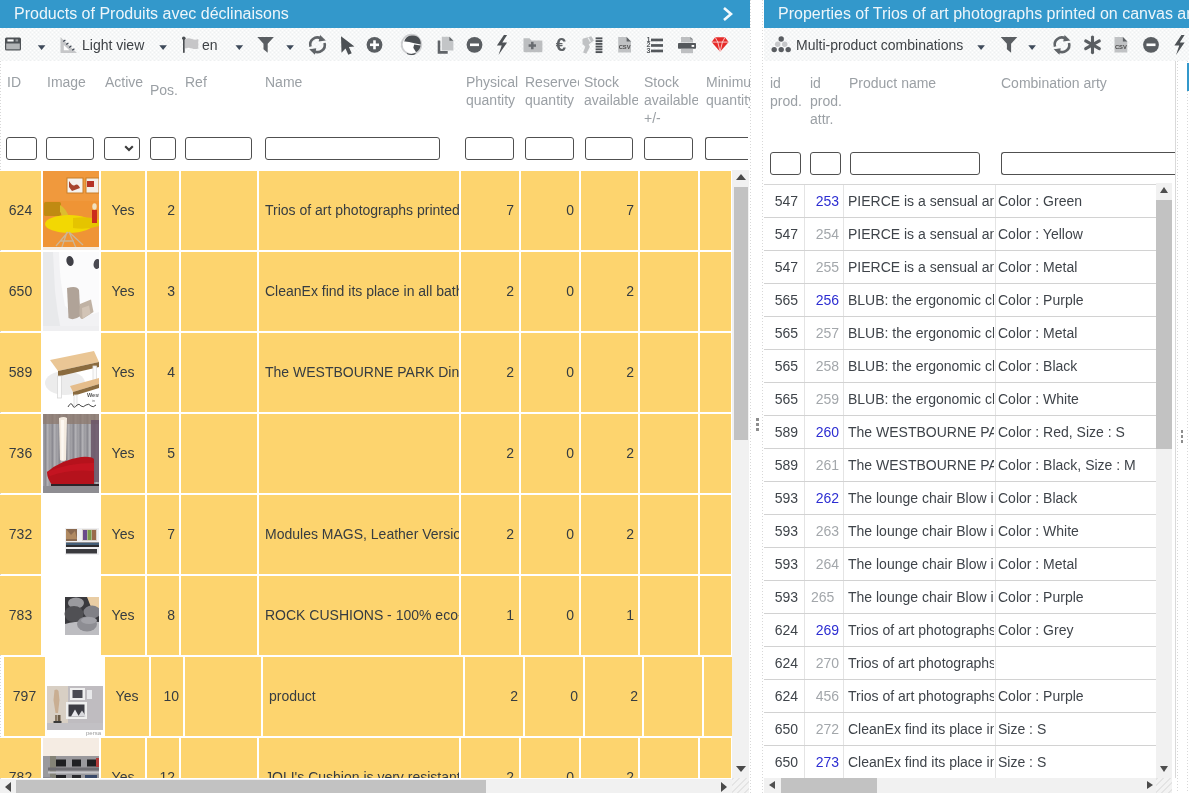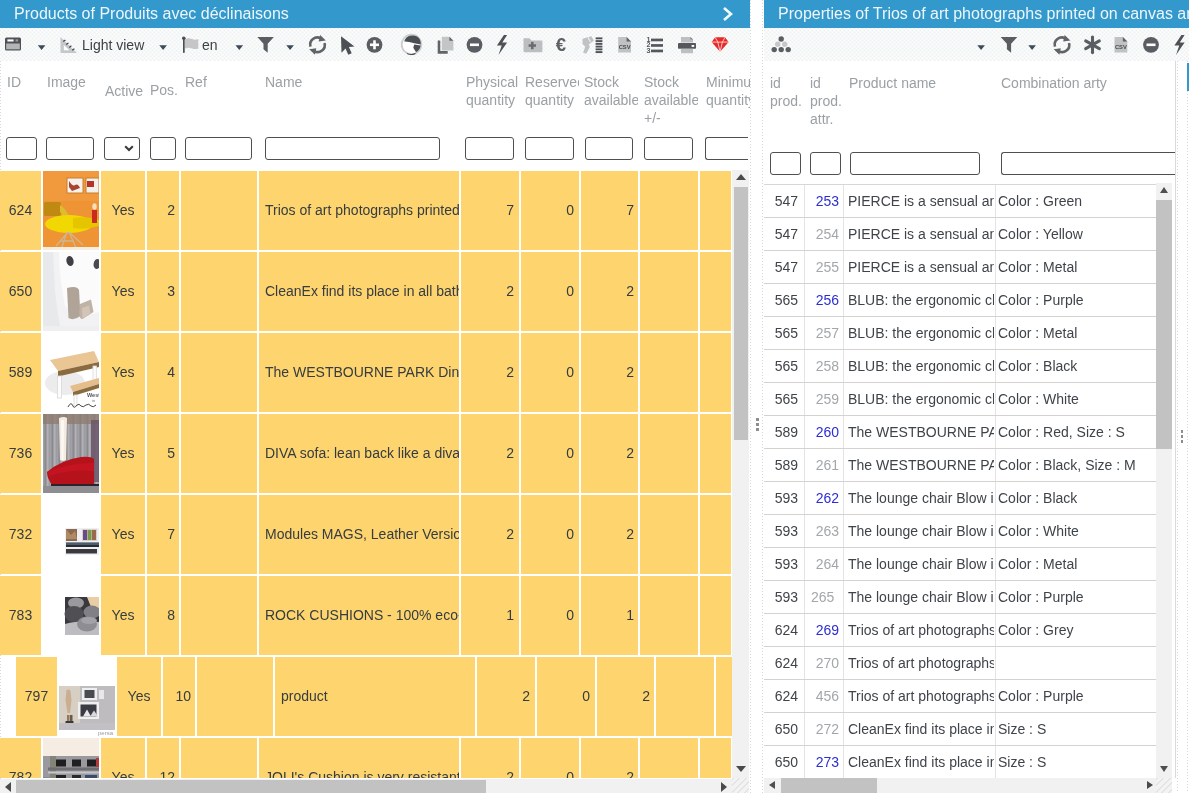--- a/index.html
+++ b/index.html
@@ -98,21 +98,21 @@
         <path d="M715.2,9.3 h9.8 l3.6,4.8 -8.5,9.6 -8.5,-9.6 Z" fill="#e62a28"></path>
         <path d="M711.6,14.1 h17 M715.2,9.3 l2.6,4.8 2.3,9.6 M725,9.3 l-2.6,4.8 -2.3,9.6" stroke="#fbe9e9" stroke-width="0.8" fill="none"></path>
       </svg>
       <div class="tbtxt" style="left:82px">Light view</div>
       <div class="tbtxt" style="left:202px">en</div>
     </div>
 
   <div id="lheader">
 <div class="hlabel" style="left:7px;top:73px">ID</div>
 <div class="hlabel" style="left:47px;top:73px">Image</div>
-<div class="hlabel" style="left:105px;top:82px">Active</div>
+<div class="hlabel" style="left:105px;top:73px">Active</div>
 <div class="hlabel" style="left:150px;top:81px">Pos.</div>
 <div class="hlabel" style="left:185px;top:73px">Ref</div>
 <div class="hlabel" style="left:265px;top:73px">Name</div>
 <div class="hlabel" style="left:466px;top:73px;width:53px;overflow:hidden">Physical<br>quantity</div>
 <div class="hlabel" style="left:525px;top:73px;width:54px;overflow:hidden">Reserved<br>quantity</div>
 <div class="hlabel" style="left:584px;top:73px;width:54px;overflow:hidden">Stock<br>available</div>
 <div class="hlabel" style="left:644px;top:73px;width:54px;overflow:hidden">Stock<br>available<br>+/-</div>
 <div class="hlabel" style="left:706px;top:73px;width:44px;overflow:hidden">Minimum<br>quantity</div>
 </div>
 
@@ -250,21 +250,20 @@
         <div class="cell" style="left:181px;width:76px"></div>
         <div class="cell" style="left:259px;width:200px"></div>
         <div class="cell" style="left:461px;width:58px"></div>
         <div class="cell" style="left:521px;width:58px"></div>
         <div class="cell" style="left:581px;width:57px"></div>
         <div class="cell" style="left:640px;width:58px"></div>
         <div class="cell" style="left:700px;width:31px"></div>
         <div class="ctext" style="left:0;width:41px;text-align:center">736</div>
         <div class="ctext" style="left:101px;width:44px;text-align:center">Yes</div>
         <div class="ctext" style="left:147px;width:28px;text-align:right">5</div>
-        <div class="ctext" style="left:265px;width:194px;overflow:hidden">DIVA sofa: lean back like a diva</div>
         <div class="ctext" style="left:461px;width:53px;text-align:right">2</div>
         <div class="ctext" style="left:521px;width:53px;text-align:right">0</div>
         <div class="ctext" style="left:581px;width:53px;text-align:right">2</div>
         <div class="abs" style="left:43px;top:0;width:56px;height:79px;overflow:hidden" id="img4">
           <svg width="56" height="79" viewBox="0 0 56 79" style="position:absolute;left:0;top:0">
             <defs>
               <linearGradient id="cur" x1="0" y1="0" x2="1" y2="0" spreadMethod="repeat" gradientUnits="userSpaceOnUse" gradientTransform="scale(7,1)">
                 <stop offset="0" stop-color="#a7a6aa"></stop>
                 <stop offset="0.35" stop-color="#8a8990"></stop>
                 <stop offset="0.65" stop-color="#b2b1b5"></stop>
@@ -344,21 +343,21 @@
             <path d="M44,21 h12 v12 l-8,-2 Z" fill="#e9cda4"></path>
             <ellipse cx="33" cy="27" rx="8" ry="5.5" fill="#9a9a9e"></ellipse>
             <ellipse cx="31" cy="38" rx="9.5" ry="8" fill="#505054"></ellipse>
             <ellipse cx="49" cy="36" rx="8.5" ry="6.5" fill="#808086"></ellipse>
             <path d="M22,48 q14,-4 34,-2 v13 h-34 Z" fill="#bdbdc1"></path>
             <ellipse cx="44" cy="48" rx="10" ry="7.5" fill="#8d8d93"></ellipse>
             <ellipse cx="46" cy="44.5" rx="8" ry="3.5" fill="#a2a2a8"></ellipse>
           </svg>
         </div>
       </div>
-<div class="abs" style="left:16px;top:487px;width:750px;height:79px">
+<div class="abs" style="left:4px;top:487px;width:750px;height:79px">
         <div class="cell" style="left:0px;width:41px"></div>
         <div class="cell" style="left:43px;width:56px"></div>
         <div class="cell" style="left:101px;width:44px"></div>
         <div class="cell" style="left:147px;width:32px"></div>
         <div class="cell" style="left:181px;width:76px"></div>
         <div class="cell" style="left:259px;width:200px"></div>
         <div class="cell" style="left:461px;width:58px"></div>
         <div class="cell" style="left:521px;width:58px"></div>
         <div class="cell" style="left:581px;width:57px"></div>
         <div class="cell" style="left:640px;width:58px"></div>
@@ -477,20 +476,21 @@
           <path d="M321.7,12.9 l13.6,7.8"></path>
           <path d="M335.3,12.9 l-13.6,7.8"></path>
         </g>
         <path d="M350.5,9 h8.4 l4.4,4.4 v11 h-12.8 Z" fill="#c0c2c4"></path>
         <path d="M358.9,9 l4.4,4.4 h-4.4 Z" fill="#5e6265"></path>
         <text x="356.9" y="20.6" font-size="5.8" font-weight="bold" font-family="Liberation Sans" fill="#4a4a4a" text-anchor="middle">CSV</text>
         <circle cx="387" cy="16.8" r="7.9" fill="#5a5e62"></circle>
         <rect x="382.5" y="15.5" width="9" height="2.6" fill="#fff"></rect>
         <path d="M417.4,7 l-7,10.6 h4.8 l-3.2,9.4 8.6,-12.4 h-4.8 l4.8,-7.6 Z" fill="#4e5256"></path>
       </svg>
+      <div class="tbtxt" style="left:32px">Multi-product combinations</div>
     </div>
   <div id="rheader">
 <div class="hlabel" style="left:6px;top:74px">id<br>prod.</div>
 <div class="hlabel" style="left:46px;top:74px">id<br>prod.<br>attr.</div>
 <div class="hlabel" style="left:85px;top:74px">Product name</div>
 <div class="hlabel" style="left:237px;top:74px">Combination arty</div>
 </div>
   <div id="rfilter">
 <div class="finput" style="left:6px;top:152px;width:31px"></div>
 <div class="finput" style="left:46px;top:152px;width:31px"></div>

